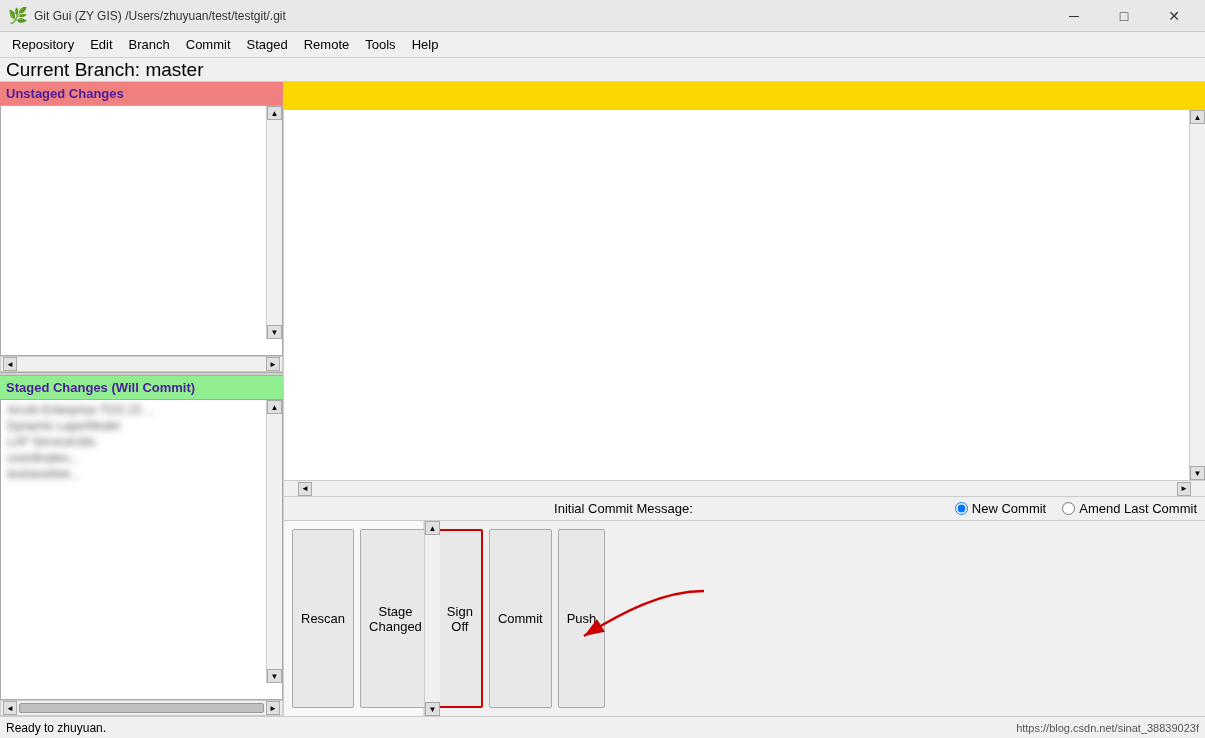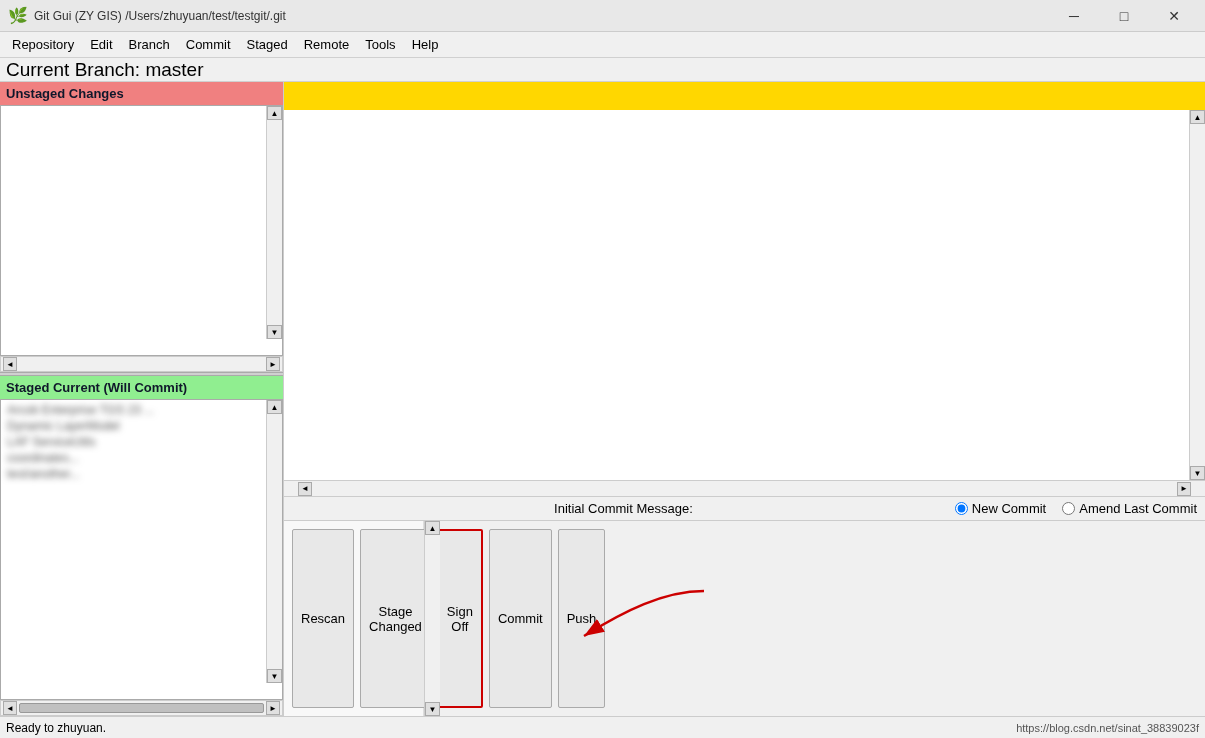--- a/index.html
+++ b/index.html
@@ -105,21 +105,21 @@
       display: flex;
       flex-direction: column;
       flex: 1;
       min-height: 0;
     }
 
     .panel-header {
       padding: 4px 6px;
       font-size: 13px;
       font-weight: bold;
-      color: #0f172a;
+      color: #4c1d95;
     }
     .panel-header.unstaged {
       background: #f08080;
     }
     .panel-header.staged {
       background: #90ee90;
     }
 
     .panel-list-container {
       flex: 1;
@@ -394,21 +394,21 @@
       <div class="scrollbar-area-h">
         <div class="scroll-arrow">◄</div>
         <div style="flex:1;"></div>
         <div class="scroll-arrow">►</div>
       </div>
     </div>
 
     <div class="panel-divider"></div>
 
     <div class="panel-section" style="flex: 1; min-height: 0;">
-      <div class="panel-header staged">Staged Current (Will Commit)</div>
+      <div class="panel-header staged">Staged Changes (Will Commit)</div>
       <div class="panel-list-container" style="flex:1; position:relative;">
         <div style="position:absolute; right:0; top:0; bottom:16px; width:16px; background:#f0f0f0; border-left:1px solid #ccc; display:flex; flex-direction:column; z-index:2;">
           <div class="vscroll-arrow">▲</div>
           <div class="vscroll-track"></div>
           <div class="vscroll-arrow">▼</div>
         </div>
         <div class="panel-list" style="padding-right:16px;">
           <div class="panel-list-item" style="filter:blur(3px);">Arcob Enterprise TGS 23 ...</div>
           <div class="panel-list-item" style="filter:blur(3px);">Dynamic LayerModel</div>
           <div class="panel-list-item" style="filter:blur(3px);">LAF ServiceUtils</div>

